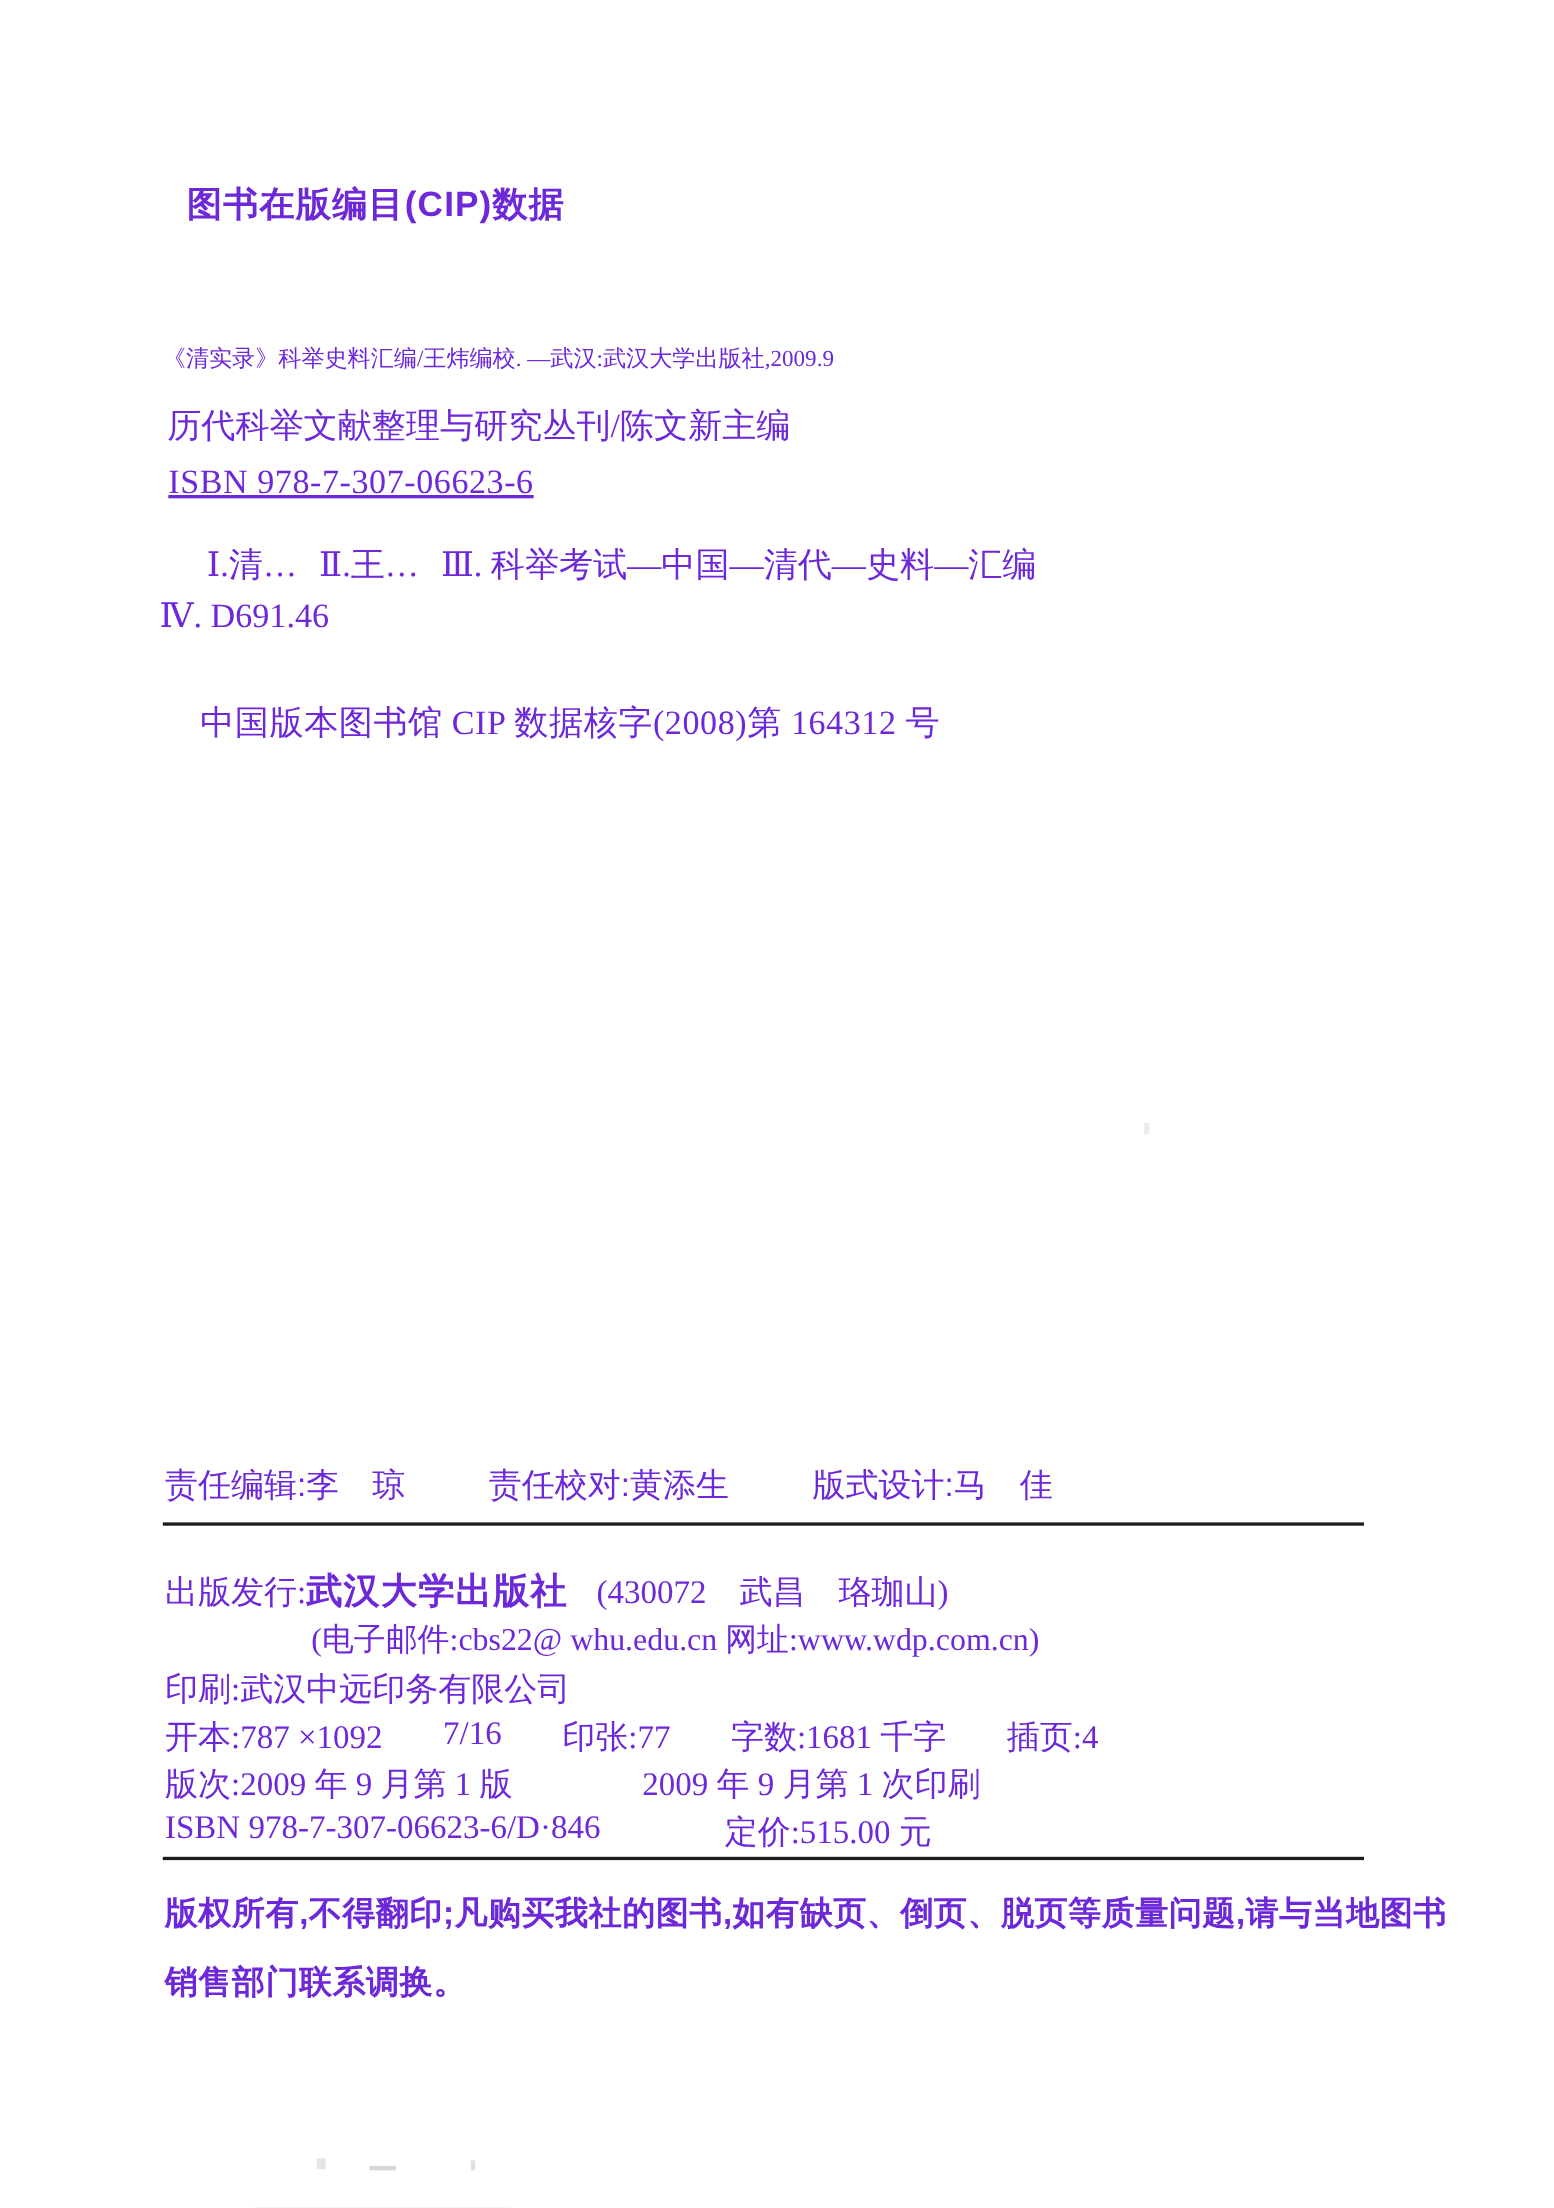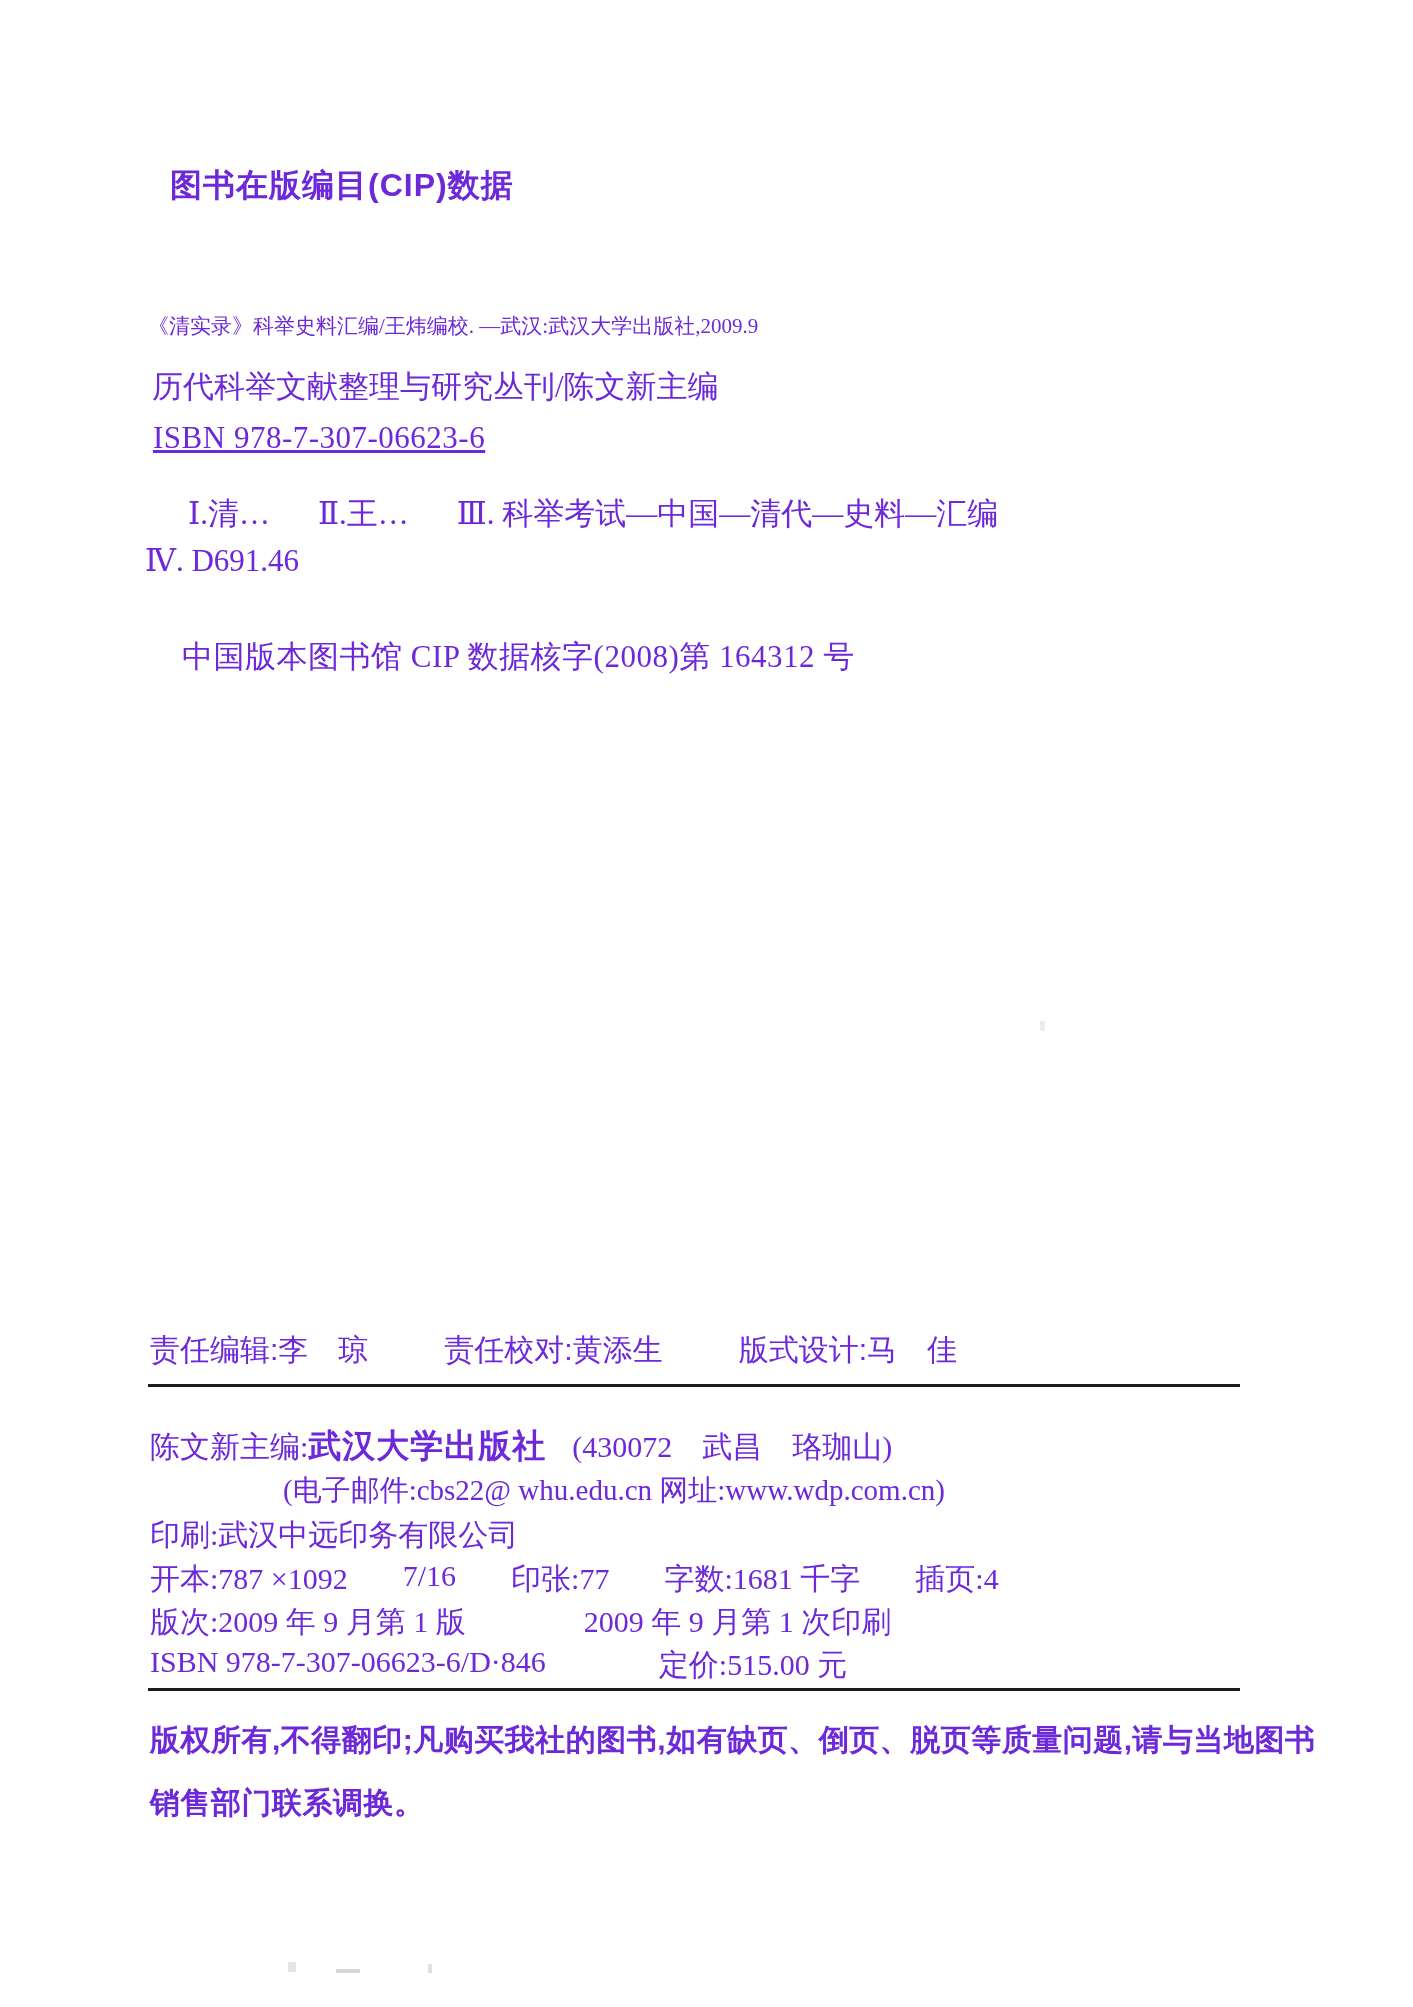--- a/index.html
+++ b/index.html
@@ -28,21 +28,21 @@
     left: 170px; top: 164px;
     font-size: 32px; font-weight: 700;
     letter-spacing: 1px;
   }
   .title-line   { left: 148px; top: 312px; font-size: 21px; }
   .series-line  { left: 152px; top: 366px; font-size: 31px; }
   .isbn-line    { left: 153px; top: 420px; font-size: 31px; letter-spacing: 0.5px; text-decoration: underline; }
 
   .class-row {
     left: 188px; top: 493px; font-size: 31px;
-    display: flex; gap: 48px;
+    display: flex; gap: 20px;
   }
   .class2-line  { left: 145px; top: 542px; font-size: 31px; text-align: center; }
   .cip-record   { left: 182px; top: 636px; font-size: 31px; letter-spacing: 0.5px; }
 
   .staff-row {
     left: 150px; top: 1330px; font-size: 30px;
     display: flex;
   }
   .staff-item { white-space: nowrap; }
   .staff-item + .staff-item { margin-left: 76px; }
@@ -117,21 +117,21 @@
       <span>责任校对:</span><span>黄添生</span>
     </span>
     <span class="staff-item">
       <span>版式设计:</span><span>马　佳</span>
     </span>
   </div>
 
   <div class="rule rule-1"></div>
 
   <div class="abs serif pub-row publisher-row">
-    <span>陈文新主编:</span>
+    <span>出版发行:</span>
       <span class="sans publisher-name">武汉大学出版社</span>
       <span>(430072　武昌　珞珈山)</span>
   </div>
 
   <div class="abs serif email-row">(电子邮件:cbs22@ whu.edu.cn 网址:www.wdp.com.cn)</div>
 
   <div class="abs serif pub-row printer-row">印刷:武汉中远印务有限公司</div>
 
   <div class="abs serif pub-row format-row">
     <span>开本:787 ×1092</span>

